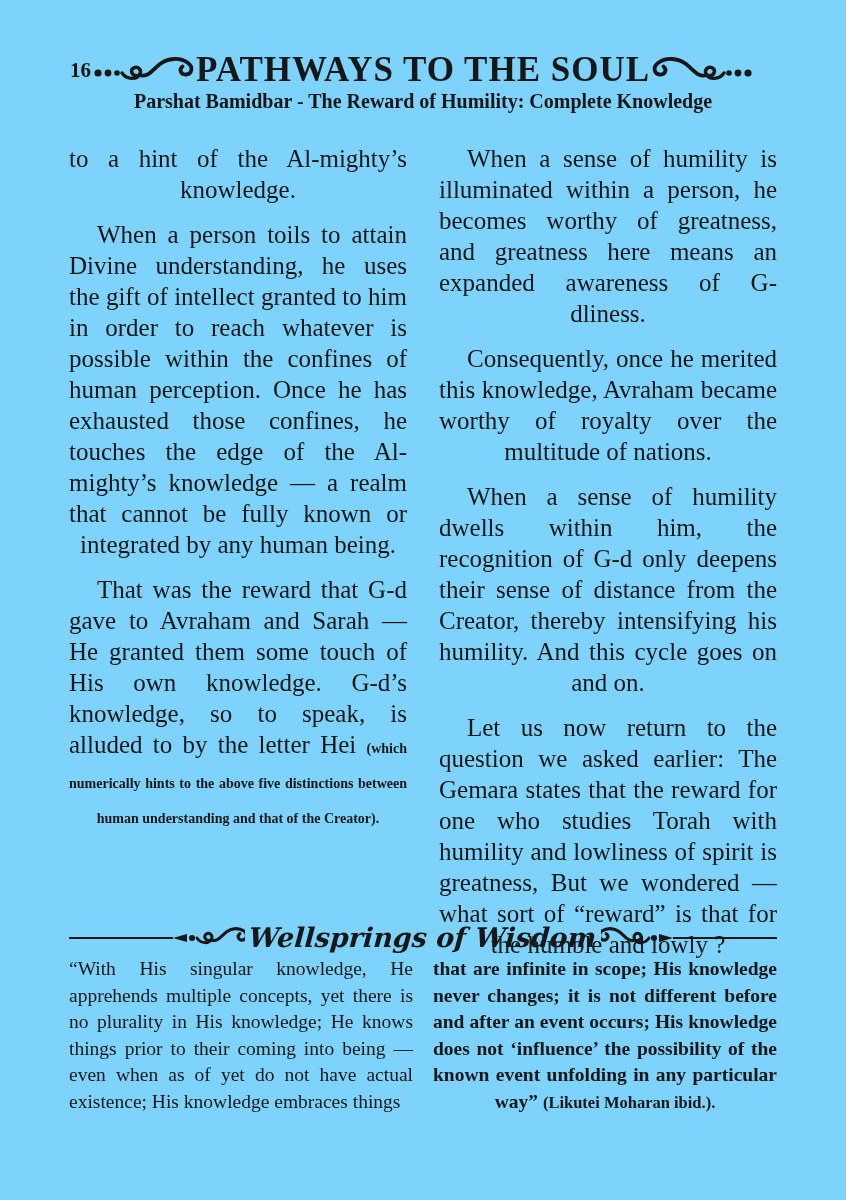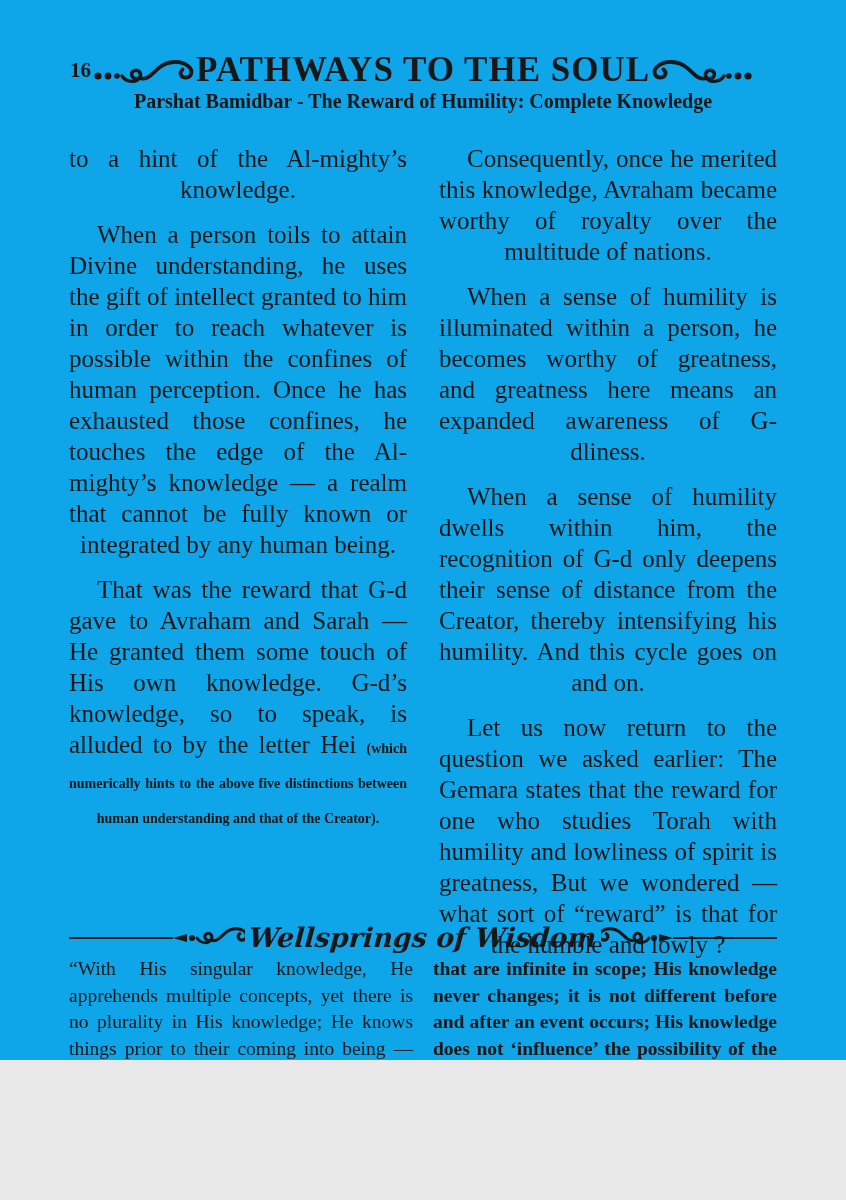--- a/index.html
+++ b/index.html
@@ -1,34 +1,34 @@
 <!DOCTYPE html>
 <html><head>
 <meta charset="utf-8">
 <style>
   html, body { margin: 0; padding: 0; background: #e8e8e8; }
   .page {
     position: relative;
     width: 846px;
-    height: 1060px;
-    background: #0ea5e9;
+    height: 1200px;
+    background: #7dd3fc;
     color: #171717;
     font-family: "Liberation Serif", "DejaVu Serif", serif;
     overflow: hidden;
     margin: 0 auto;
   }
 
   
   .header { position: absolute; top: 50px; left: 0; right: 0; }
   .page-number {
     position: absolute; left: 70px; top: 8px;
     font-size: 21px; font-weight: bold;
   }
   .title-row {
-    display: flex; align-items: center; justify-content: center; gap: 0;
+    display: flex; align-items: flex-start; justify-content: center; gap: 0;
   }
   .title {
     font-size: 35px; font-weight: bold; letter-spacing: 1px;
     white-space: nowrap;
   }
   .flourish { display: block; }
   .flourish.mirrored { transform: scaleX(-1); }
   .subtitle {
     text-align: center; 
     font-size: 20px; font-weight: bold;
@@ -105,22 +105,22 @@
     <div class="subtitle">Parshat Bamidbar - The Reward of Humility: Complete Knowledge</div>
   </div>
 
   <div class="columns">
     <div class="col">
         <p class="para no-indent"><span>to a hint of the Al-mighty’s knowledge.</span></p>
         <p class="para"><span>When a person toils to attain Divine understanding, he uses the gift of intellect granted to him in order to reach whatever is possible within the confines of human perception. Once he has exhausted those confines, he touches the edge of the Al-mighty’s knowledge — a realm that cannot be fully known or integrated by any human being.</span></p>
         <p class="para"><span>That was the reward that G-d gave to Avraham and Sarah — He granted them some touch of His own knowledge. G-d’s knowledge, so to speak, is alluded to by the letter Hei </span><span class="small">(which numerically hints to the above five distinctions between human understanding and that of the Creator).</span></p>
       </div>
     <div class="col">
+        <p class="para"><span>When a sense of humility is illuminated within a person, he becomes worthy of greatness, and greatness here means an expanded awareness of G-dliness.</span></p>
         <p class="para"><span>Consequently, once he merited this knowledge, Avraham became worthy of royalty over the multitude of nations.</span></p>
-        <p class="para"><span>When a sense of humility is illuminated within a person, he becomes worthy of greatness, and greatness here means an expanded awareness of G-dliness.</span></p>
         <p class="para"><span>When a sense of humility dwells within him, the recognition of G-d only deepens their sense of distance from the Creator, thereby intensifying his humility. And this cycle goes on and on.</span></p>
         <p class="para"><span>Let us now return to the question we asked earlier: The Gemara states that the reward for one who studies Torah with humility and lowliness of spirit is greatness, But we wondered — what sort of “reward” is that for the humble and lowly ?</span></p>
       </div>
   </div>
 
   <div class="divider">
     <div class="rule"></div>
     <svg class="flourish" width="72" height="26" viewBox="0 0 72 26">
       <path d="M0 13 l14 -4 v8 z" fill="#171717"></path>
       <circle cx="19" cy="13" r="3" fill="#171717"></circle>

